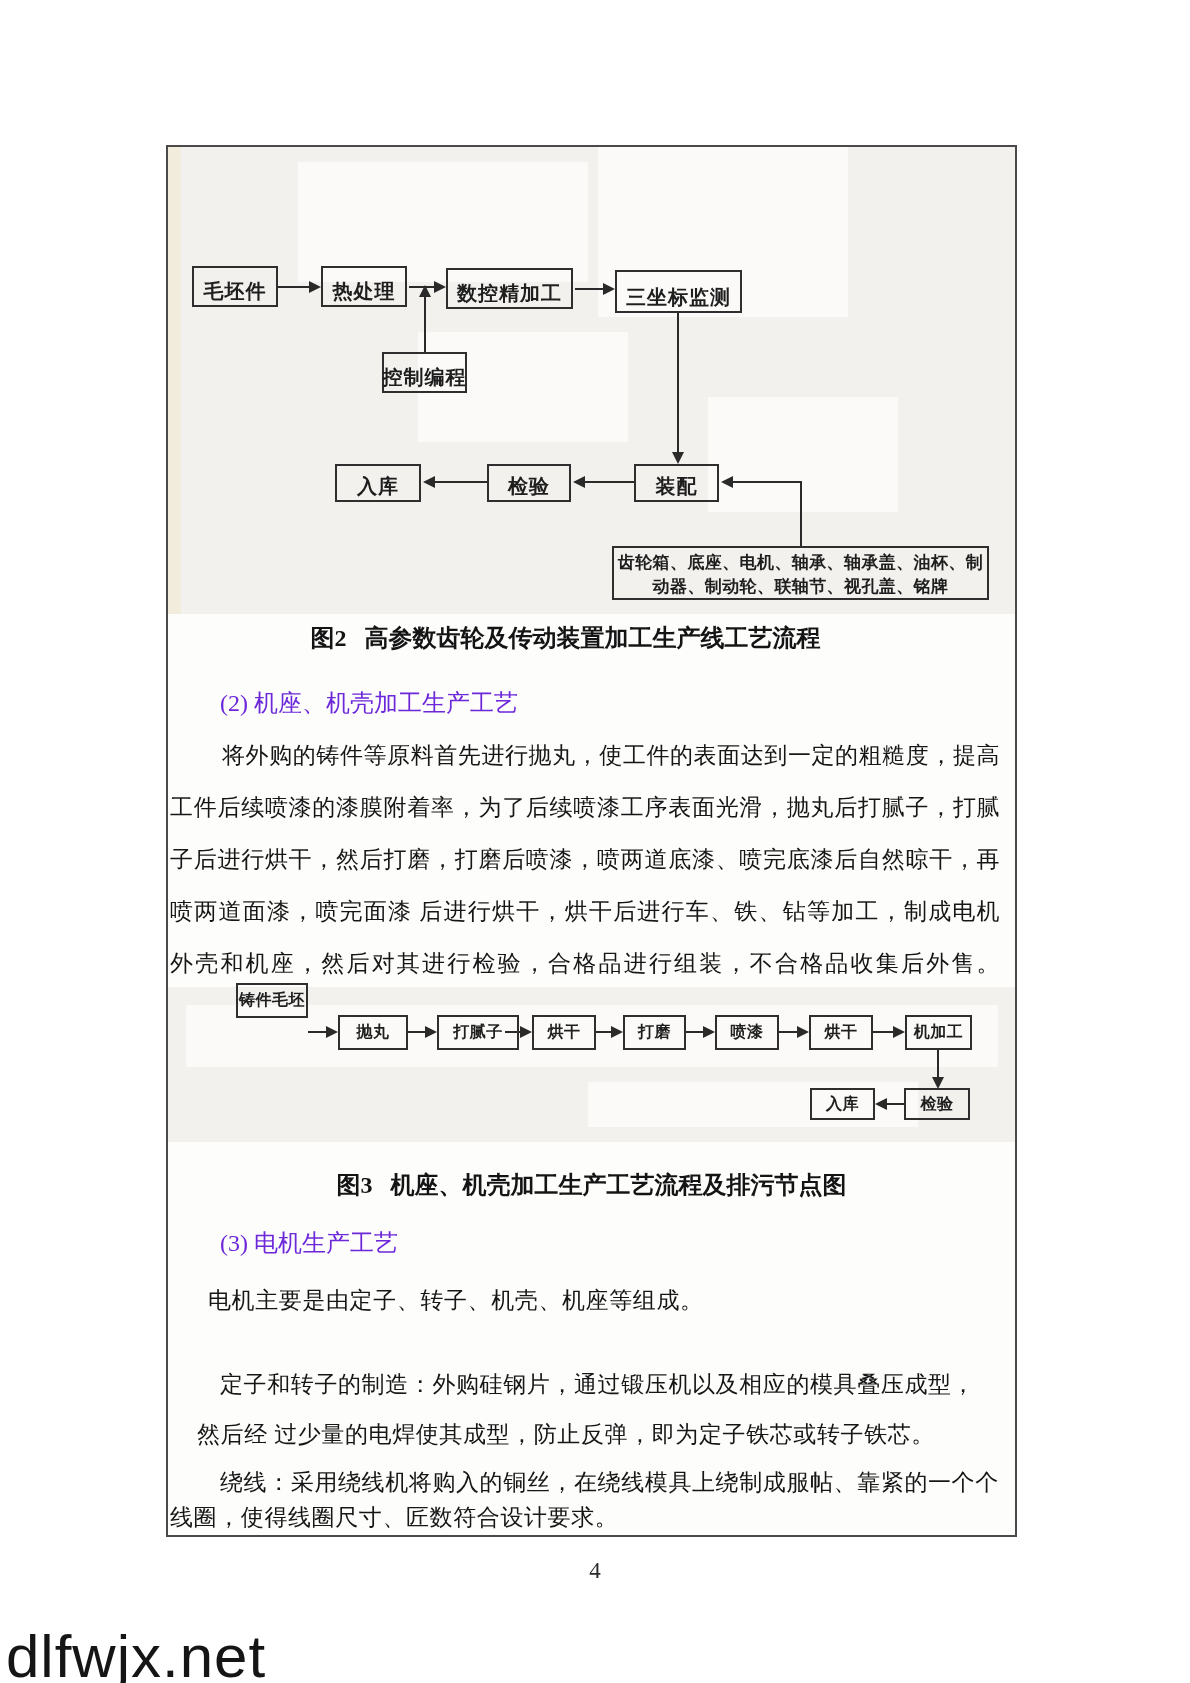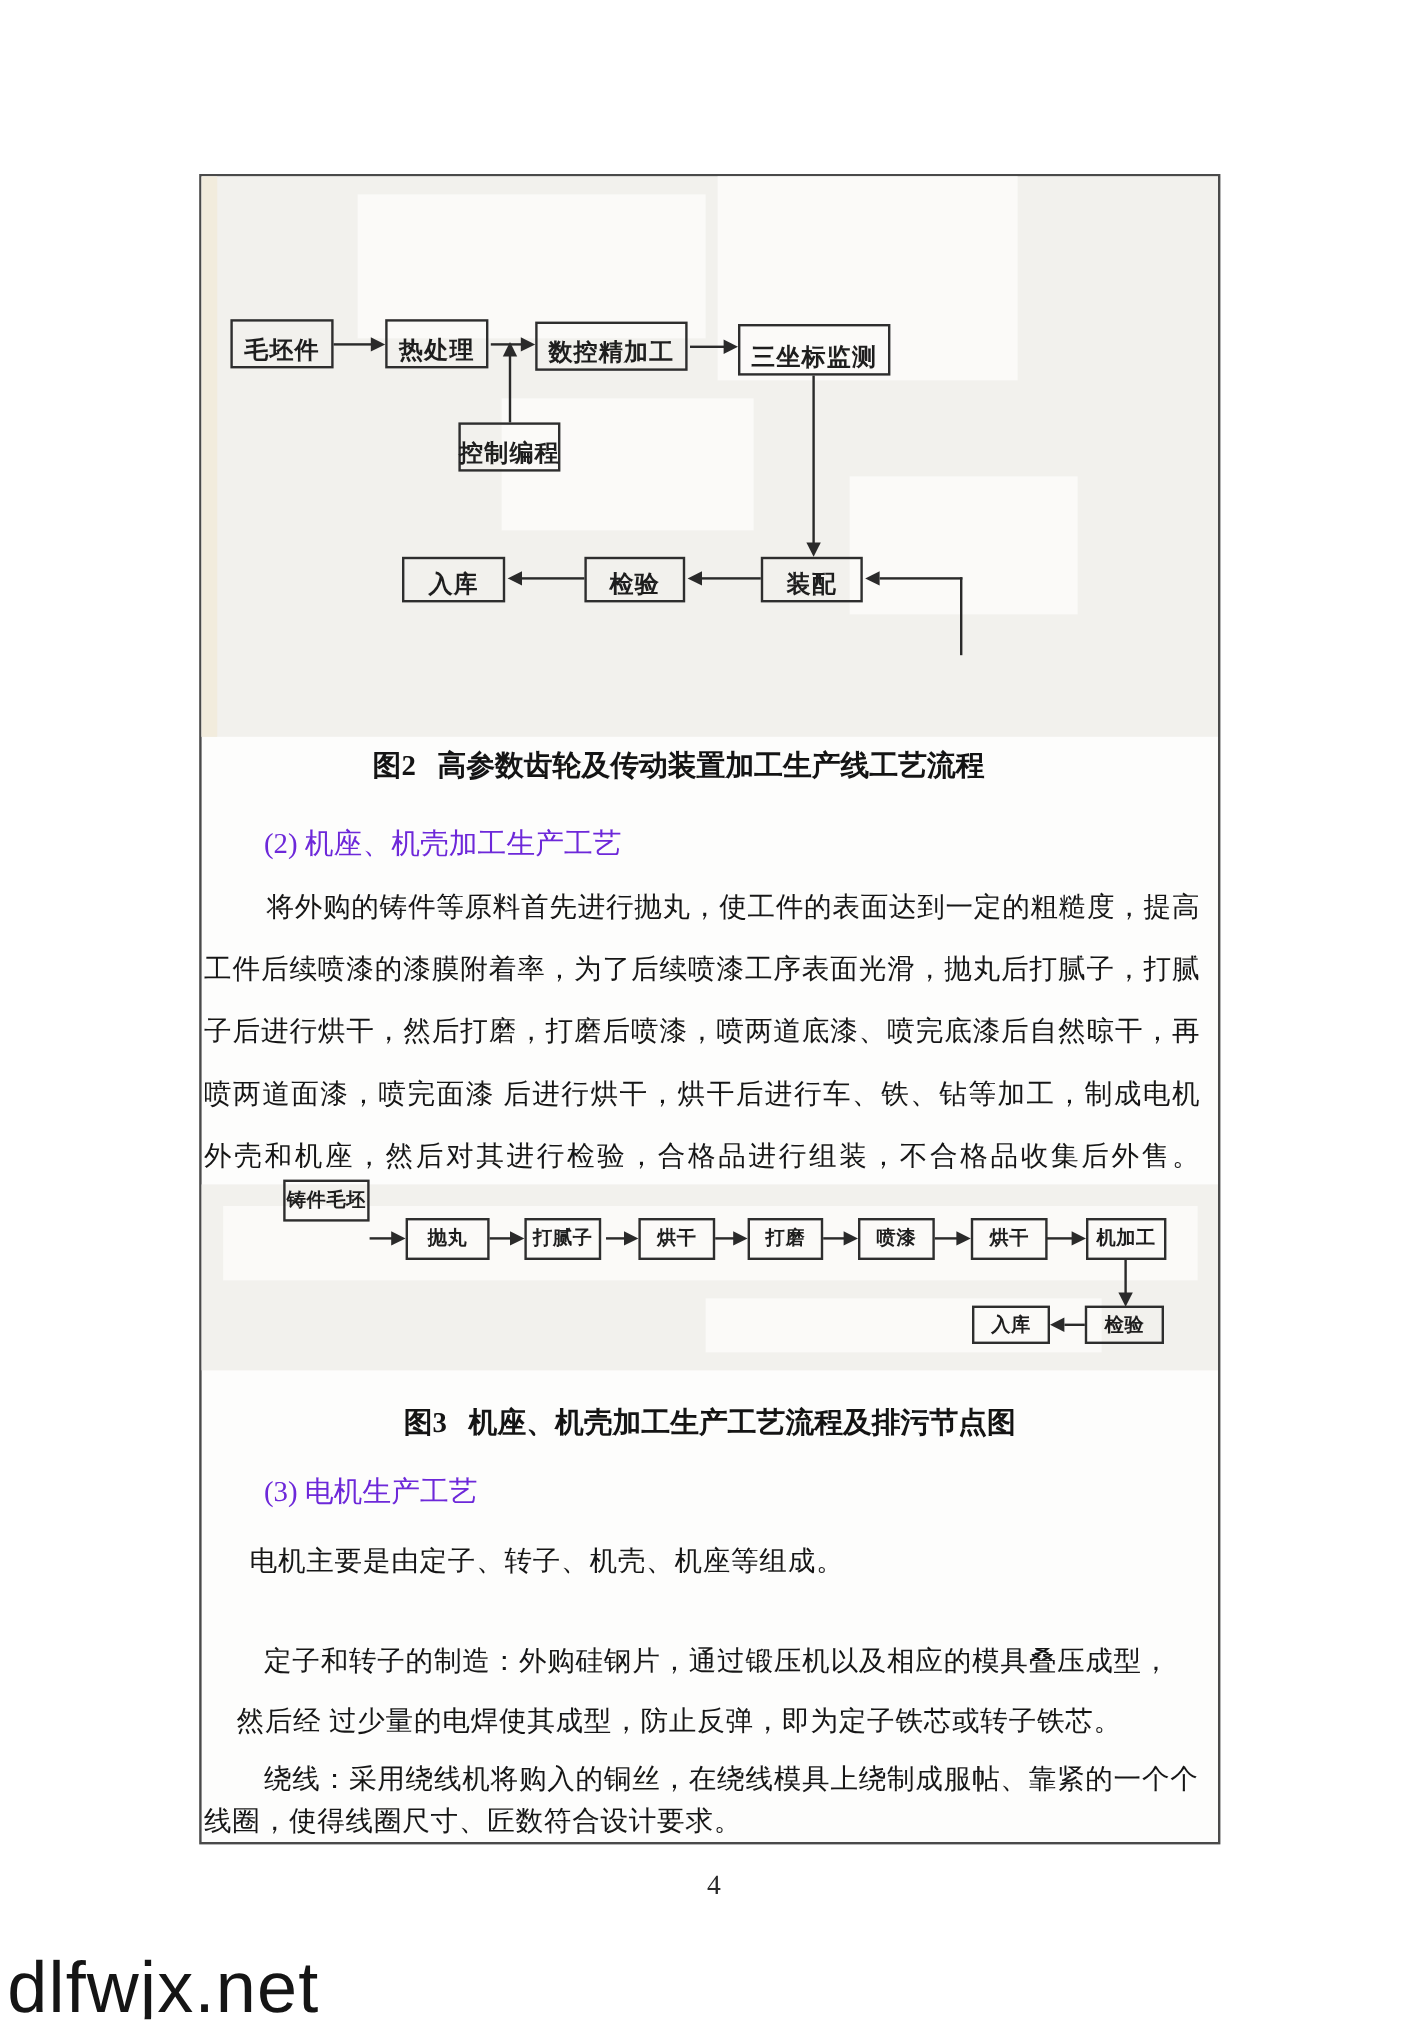--- a/index.html
+++ b/index.html
@@ -67,20 +67,24 @@
     <div class="fbox" style="left:466px;top:317px;width:85px;height:38px;">
         <span>装配</span>
       </div>
     <div class="fbox" style="left:319px;top:317px;width:84px;height:38px;">
         <span>检验</span>
       </div>
     <div class="fbox" style="left:167px;top:317px;width:86px;height:38px;">
         <span>入库</span>
       </div>
 
+    <div class="partsbox" style="left:444px;top:399px;width:377px;height:54px;">
+      <div>齿轮箱、底座、电机、轴承、轴承盖、油杯、制</div>
+      <div>动器、制动轮、联轴节、视孔盖、铭牌</div>
+    </div>
 
     <div class="hline" style="left:110px;top:139px;width:32px;"></div>
     <div class="arr arr-r" style="left:141px;top:134px;"></div>
     <div class="hline" style="left:241px;top:139px;width:26px;"></div>
     <div class="arr arr-r" style="left:266px;top:134px;"></div>
     <div class="hline" style="left:407px;top:141px;width:29px;"></div>
     <div class="arr arr-r" style="left:435px;top:136px;"></div>
     <div class="vline" style="left:256px;top:148px;height:57px;"></div>
     <div class="arr arr-u" style="left:251px;top:138px;"></div>
     <div class="vline" style="left:509px;top:166px;height:140px;"></div>
@@ -108,21 +112,21 @@
       <div class="patch" style="left:18px;top:18px;width:812px;height:62px;"></div>
       <div class="patch" style="left:420px;top:95px;width:330px;height:45px;"></div>
     </div>
 
     <div class="fbox2" style="left:68px;top:836px;width:72px;height:35px;">
         <span>铸件毛坯</span>
       </div>
     <div class="fbox2" style="left:170px;top:868px;width:70px;height:35px;">
         <span>抛丸</span>
       </div>
-    <div class="fbox2" style="left:269px;top:868px;width:64px;height:35px;">
+    <div class="fbox2" style="left:269px;top:868px;width:82px;height:35px;">
         <span>打腻子</span>
       </div>
     <div class="fbox2" style="left:364px;top:868px;width:64px;height:35px;">
         <span>烘干</span>
       </div>
     <div class="fbox2" style="left:455px;top:868px;width:63px;height:35px;">
         <span>打磨</span>
       </div>
     <div class="fbox2" style="left:547px;top:868px;width:64px;height:35px;">
         <span>喷漆</span>

